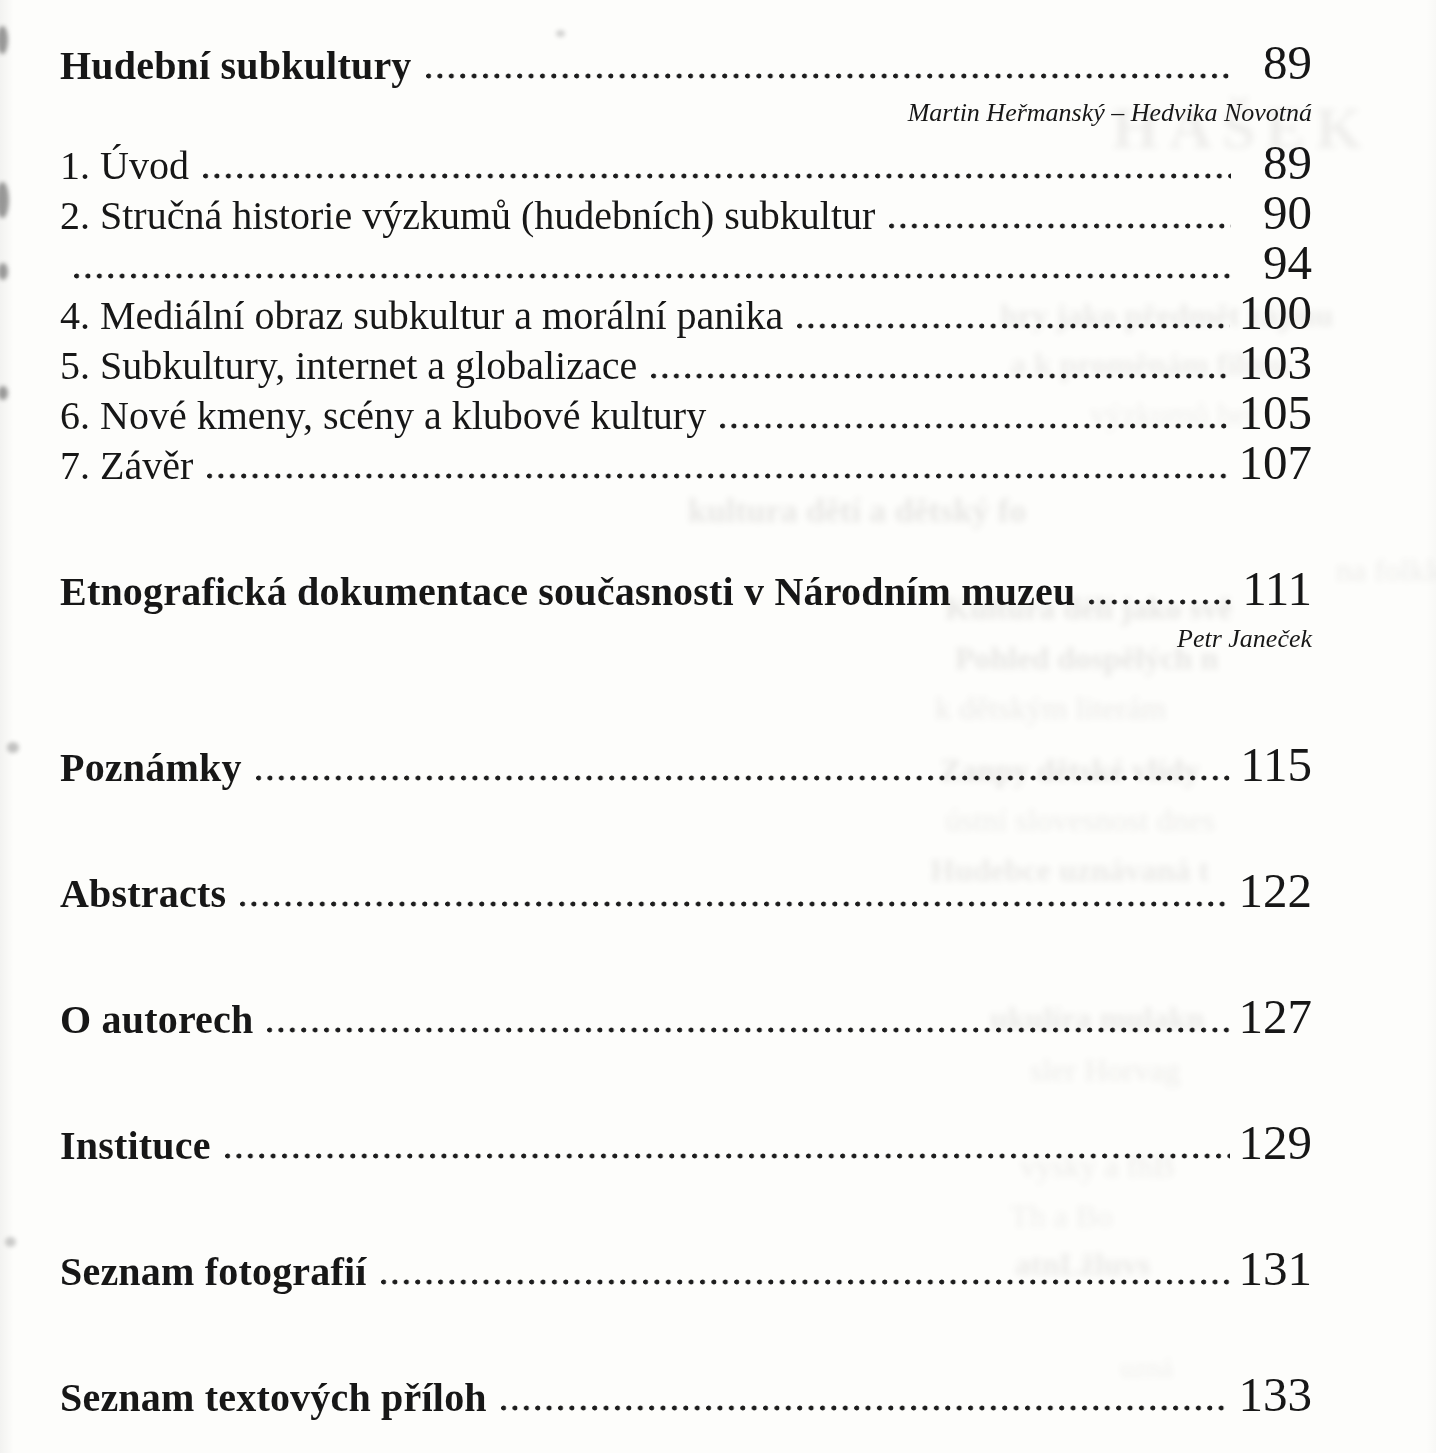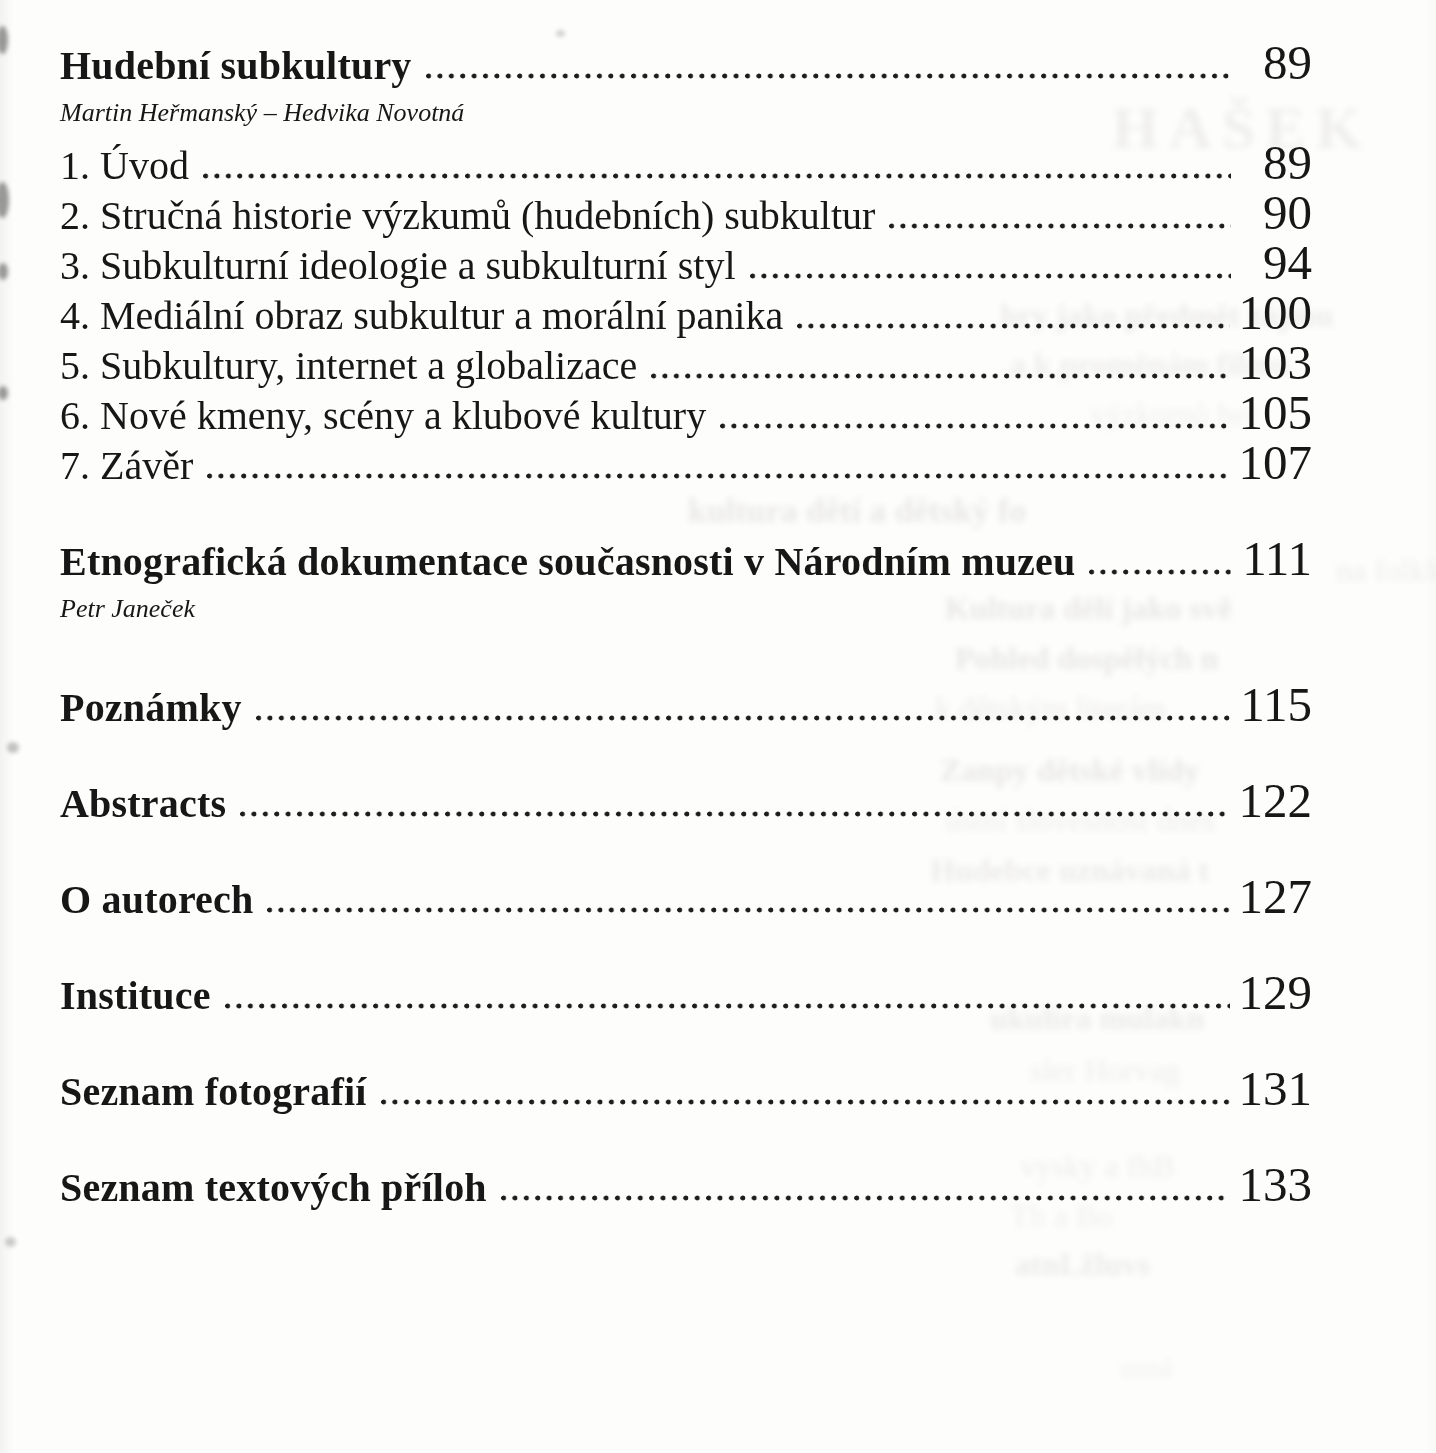--- a/index.html
+++ b/index.html
@@ -27,24 +27,25 @@
 
   .toc { position: relative; }
 
   .row {
     display: flex;
     align-items: baseline;
     height: 50px;
     line-height: 50px;
     font-size: 40px;
     white-space: nowrap;
+    justify-content: flex-end;
   }
   .row.heading .label { font-weight: bold; letter-spacing: 0.2px; }
   .row.author { font-style: italic; font-size: 26px; }
-  .row.gap { margin-top: 46px; }
+  .row.gap { margin-top: 76px; }
 
   .label { flex: 0 0 auto; }
 
   .leader {
     flex: 1 1 auto;
     height: 6px;
     align-self: baseline;
     margin: 0 9px 0 14px;
     background-image: radial-gradient(circle at 2.6px 3.0px, #1d1d1d 2.15px, rgba(0,0,0,0) 2.8px);
     background-size: 11.4px 6px;
@@ -105,21 +106,20 @@
         <span class="label">1. Úvod</span>
         <span class="leader"></span>
         <span class="pagenum">89</span>
       </div>
       <div class="row item">
         <span class="label">2. Stručná historie výzkumů (hudebních) subkultur</span>
         <span class="leader"></span>
         <span class="pagenum">90</span>
       </div>
       <div class="row item">
-        <span class="label">3. Subkulturní ideologie a subkulturní styl</span>
         <span class="leader"></span>
         <span class="pagenum">94</span>
       </div>
       <div class="row item">
         <span class="label">4. Mediální obraz subkultur a morální panika</span>
         <span class="leader"></span>
         <span class="pagenum">100</span>
       </div>
       <div class="row item">
         <span class="label">5. Subkultury, internet a globalizace</span>

